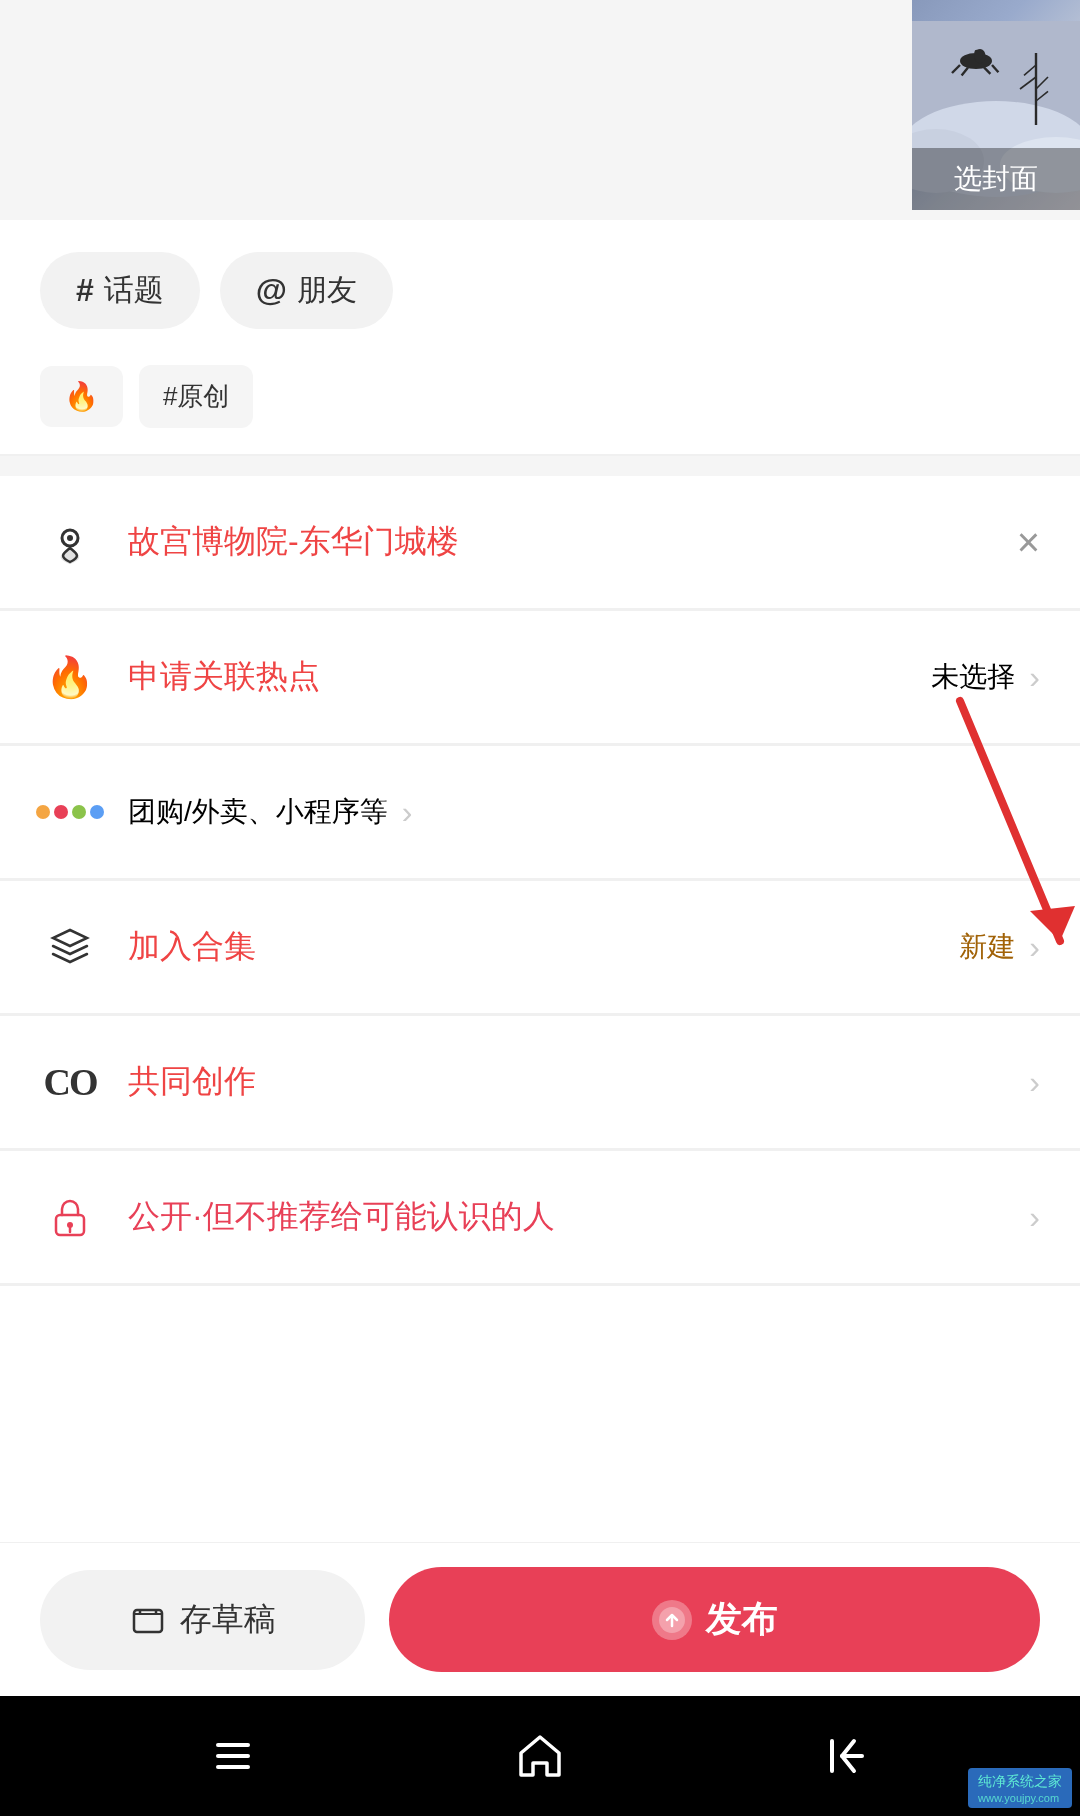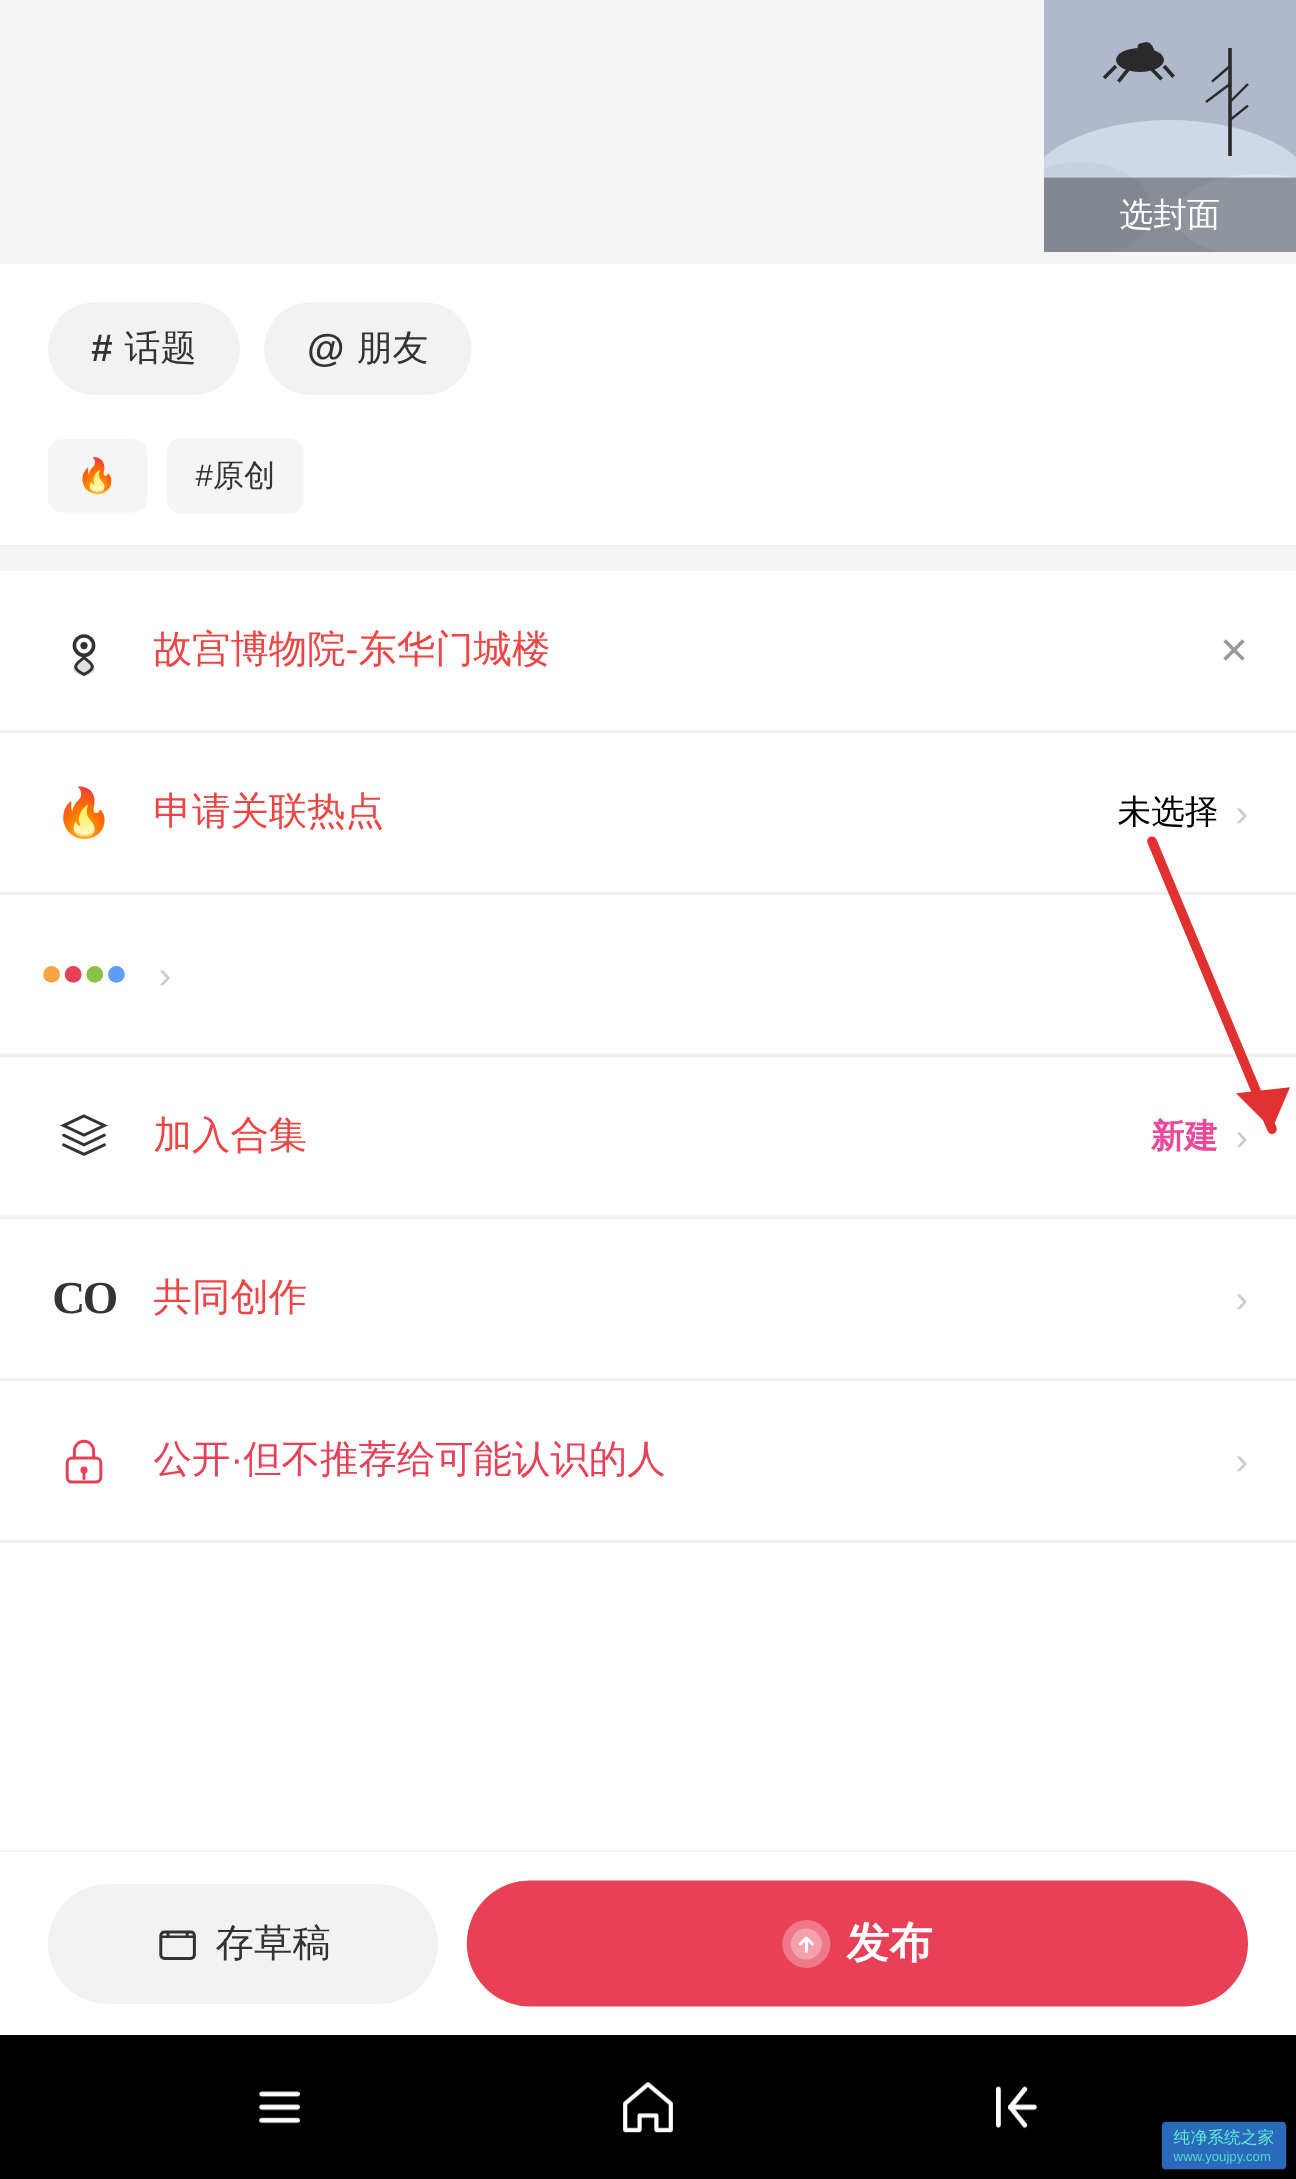--- a/index.html
+++ b/index.html
@@ -15,21 +15,21 @@
 
     
     .top-image-area {
       position: relative;
       height: 220px;
       background: #f5f5f5;
       display: flex;
       justify-content: flex-end;
     }
     .cover-thumbnail {
-      width: 210px;
+      width: 168px;
       height: 210px;
       position: relative;
       overflow: hidden;
       font-family: Liberation Serif, serif;
     }
     .cover-thumbnail-bg {
       width: 100%;
       height: 100%;
       background: linear-gradient(135deg, #8899bb 0%, #99aacc 30%, #c0c8d8 60%, #e0e0e8 100%);
       display: flex;
@@ -132,22 +132,21 @@
     }
     .list-row-label.red {
       color: #e84057;
     }
     .list-row-value {
       font-size: 28px;
       color: #000000;
       margin-right: 10px;
     }
     .list-row-value.new-btn {
-      color: #ec4899;
-      font-weight: bold;
+      color: #a16207;
     }
     .chevron {
       color: #ccc;
       font-size: 32px;
       margin-left: 4px;
     }
     .close-icon {
       color: #999;
       font-size: 40px;
       cursor: pointer;
@@ -398,20 +397,21 @@
 
     <div class="list-row">
       <div class="list-row-icon">
         <div class="dots-icon">
           <div class="dot" style="background:#f4a542;"></div>
           <div class="dot" style="background:#e84057;"></div>
           <div class="dot" style="background:#8bc34a;"></div>
           <div class="dot" style="background:#5b9ef4;"></div>
         </div>
       </div>
+      <span class="list-row-value">团购/外卖、小程序等</span>
       <span class="chevron">›</span>
     </div>
 
     <div class="divider"></div>
 
     <div class="list-row" style="position:relative;">
       <div class="list-row-icon layers-icon">
         <svg viewBox="0 0 46 46" fill="none" xmlns="http://www.w3.org/2000/svg">
           <path d="M23 6 L40 14 L23 22 L6 14 Z" stroke="#333" stroke-width="2.5" fill="none"></path>
           <path d="M6 22 L23 30 L40 22" stroke="#333" stroke-width="2.5" fill="none" stroke-linecap="round"></path>

